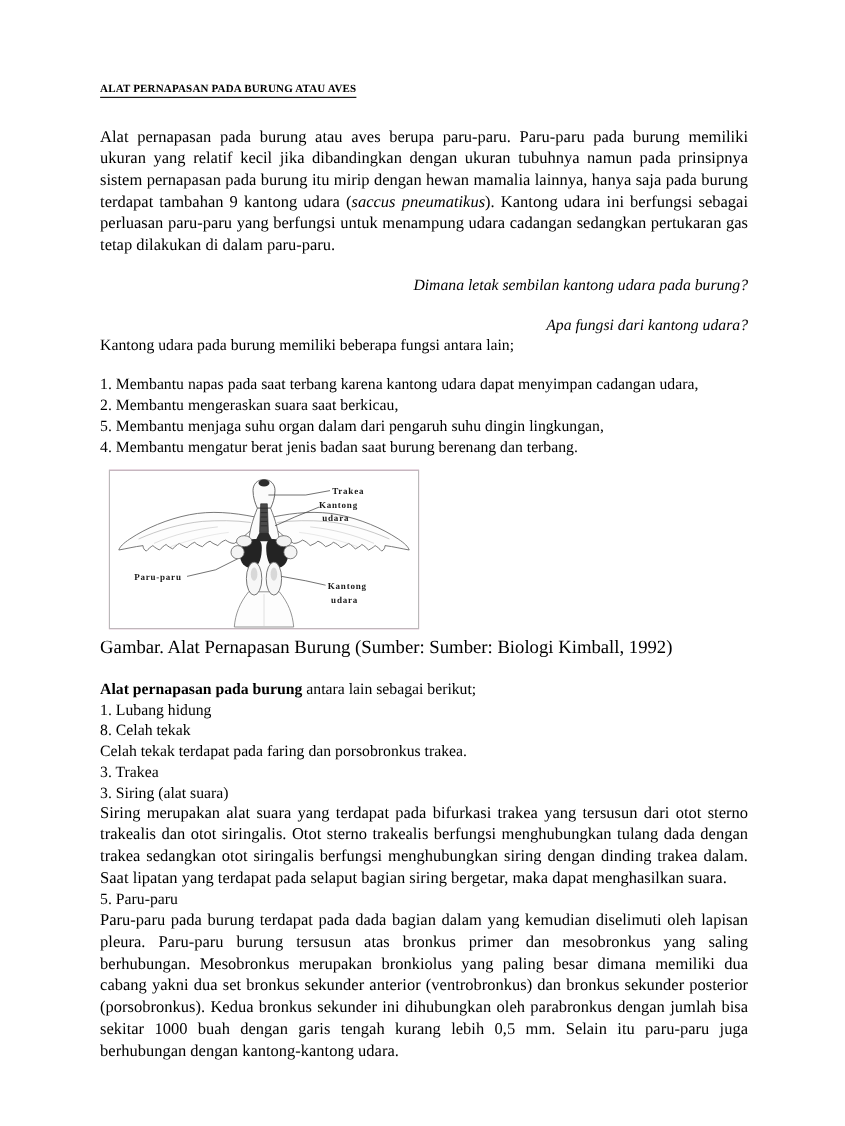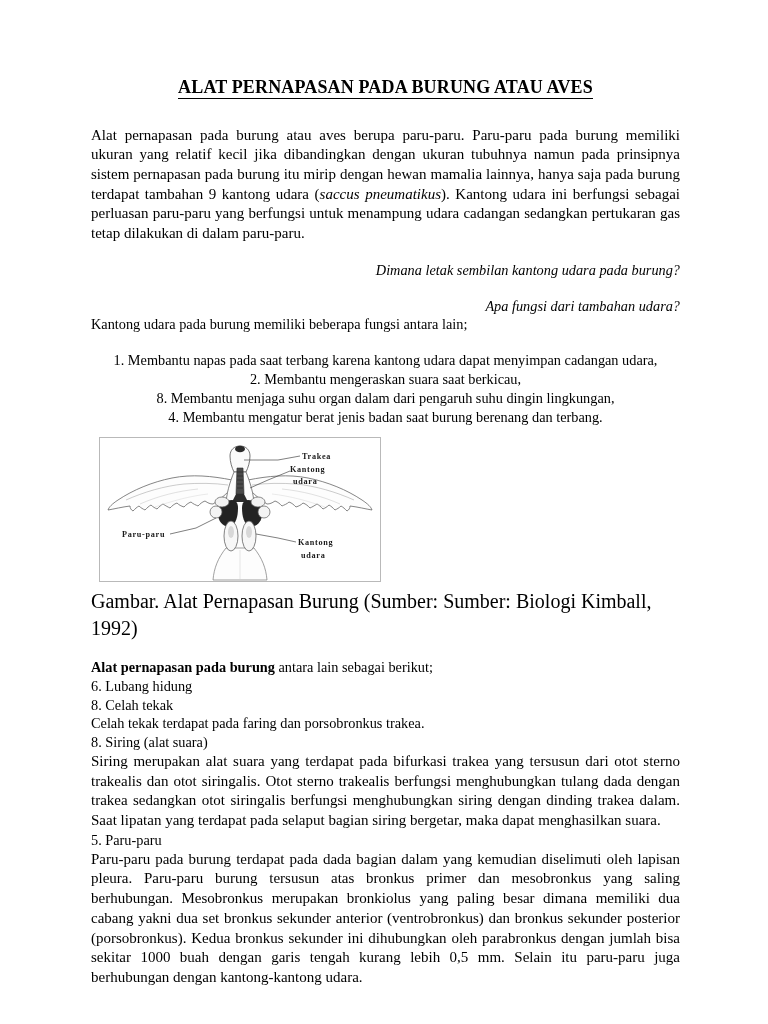--- a/index.html
+++ b/index.html
@@ -23,23 +23,22 @@
     box-sizing: border-box;
     padding: 0;
   }
   .content {
     position: absolute;
     left: 91px;
     top: 76px;
     width: 589px;
   }
   .doc-title {
-    text-align: center;
     font-weight: bold;
-    font-size: 18px;
+    font-size: 10px;
     letter-spacing: 0.15px;
     margin: 0 0 0 0;
     line-height: 1.25;
   }
   .doc-title span.ul {
     border-bottom: 1.6px solid #000;
     padding-bottom: 1px;
   }
   p.body-par {
     font-size: 15px;
@@ -63,24 +62,24 @@
     font-size: 14.3px;
     line-height: 1.315;
     margin: 0;
     text-align: left;
     white-space: pre-wrap;
   }
   .list-line {
     font-size: 14.3px;
     line-height: 1.315;
     margin: 0;
-    text-align: center;
+    text-align: left;
   }
   .caption {
-    font-size: 20px;
+    font-size: 17px;
     line-height: 1.315;
     margin: 0;
     text-align: left;
   }
   .bold-lead { font-weight: bold; }
   .ital { font-style: italic; }
 
   
   .figure-wrap {
     margin: 0;
@@ -116,28 +115,28 @@
     <div class="gap-lg"></div>
 
     <p class="body-par"><span>Alat pernapasan pada burung atau aves berupa paru-paru. Paru-paru pada burung memiliki ukuran yang relatif kecil jika dibandingkan dengan ukuran tubuhnya namun pada prinsipnya sistem pernapasan pada burung itu mirip dengan hewan mamalia lainnya, hanya saja pada burung terdapat tambahan 9 kantong udara (</span><span class="ital">saccus pneumatikus</span><span>). Kantong udara ini berfungsi sebagai perluasan paru-paru yang berfungsi untuk menampung udara cadangan sedangkan pertukaran gas tetap dilakukan di dalam paru-paru.</span></p>
 
     <div class="gap-md"></div>
 
     <p class="q-head">Dimana letak sembilan kantong udara pada burung?</p>
 
     <div class="gap-md"></div>
 
-    <p class="q-head">Apa fungsi dari tambahan udara?</p>
+    <p class="q-head">Apa fungsi dari kantong udara?</p>
     <p class="plain-line">Kantong udara pada burung memiliki beberapa fungsi antara lain;</p>
 
     <div class="gap-md"></div>
 
     <p class="list-line">1. Membantu napas pada saat terbang karena kantong udara dapat menyimpan cadangan udara,</p>
     <p class="list-line">2. Membantu mengeraskan suara saat berkicau,</p>
-    <p class="list-line">8. Membantu menjaga suhu organ dalam dari pengaruh suhu dingin lingkungan,</p>
+    <p class="list-line">5. Membantu menjaga suhu organ dalam dari pengaruh suhu dingin lingkungan,</p>
     <p class="list-line">4. Membantu mengatur berat jenis badan saat burung berenang dan terbang.</p>
 
     <div class="gap-sm"></div>
 
     <div class="figure-wrap">
       <div class="figure-box">
         <svg width="280" height="143" viewBox="0 0 280 143" xmlns="http://www.w3.org/2000/svg">
           <rect x="0" y="0" width="280" height="143" fill="#ffffff"></rect>
 
           <path d="M132 42 C112 38 92 36 72 40 C52 44 33 52 18 62 C12 66 9 69 8 72 C14 71 22 69 30 68
@@ -203,26 +202,27 @@
     </div>
 
     <div class="gap-xs"></div>
 
     <p class="caption">Gambar. Alat Pernapasan Burung (Sumber: Sumber: Biologi Kimball, 1992)</p>
 
     <div class="gap-md"></div>
 
     <p class="plain-line"><span class="bold-lead">Alat pernapasan pada burung</span><span> antara lain sebagai berikut;</span></p>
 
-    <p class="plain-line">6. Lubang hidung</p>
+    <p class="plain-line">1. Lubang hidung</p>
 
     <p class="plain-line">8. Celah tekak</p>
     <p class="plain-line">Celah tekak terdapat pada faring dan porsobronkus trakea.</p>
 
-
-    <p class="plain-line">8. Siring (alat suara)</p>
+    <p class="plain-line">3. Trakea</p>
+
+    <p class="plain-line">3. Siring (alat suara)</p>
     <p class="body-par">Siring merupakan alat suara yang terdapat pada bifurkasi trakea yang tersusun dari otot sterno trakealis dan otot siringalis. Otot sterno trakealis berfungsi menghubungkan tulang dada dengan trakea sedangkan otot siringalis berfungsi menghubungkan siring dengan dinding trakea dalam. Saat lipatan yang terdapat pada selaput bagian siring bergetar, maka dapat menghasilkan suara.</p>
 
     <p class="plain-line">5. Paru-paru</p>
     <p class="body-par">Paru-paru pada burung terdapat pada dada bagian dalam yang kemudian diselimuti oleh lapisan pleura. Paru-paru burung tersusun atas bronkus primer dan mesobronkus yang saling berhubungan. Mesobronkus merupakan bronkiolus yang paling besar dimana memiliki dua cabang yakni dua set bronkus sekunder anterior (ventrobronkus) dan bronkus sekunder posterior (porsobronkus). Kedua bronkus sekunder ini dihubungkan oleh parabronkus dengan jumlah bisa sekitar 1000 buah dengan garis tengah kurang lebih 0,5 mm. Selain itu paru-paru juga berhubungan dengan kantong-kantong udara.</p>
 
   </div>
 </div>
 
 </body></html>

